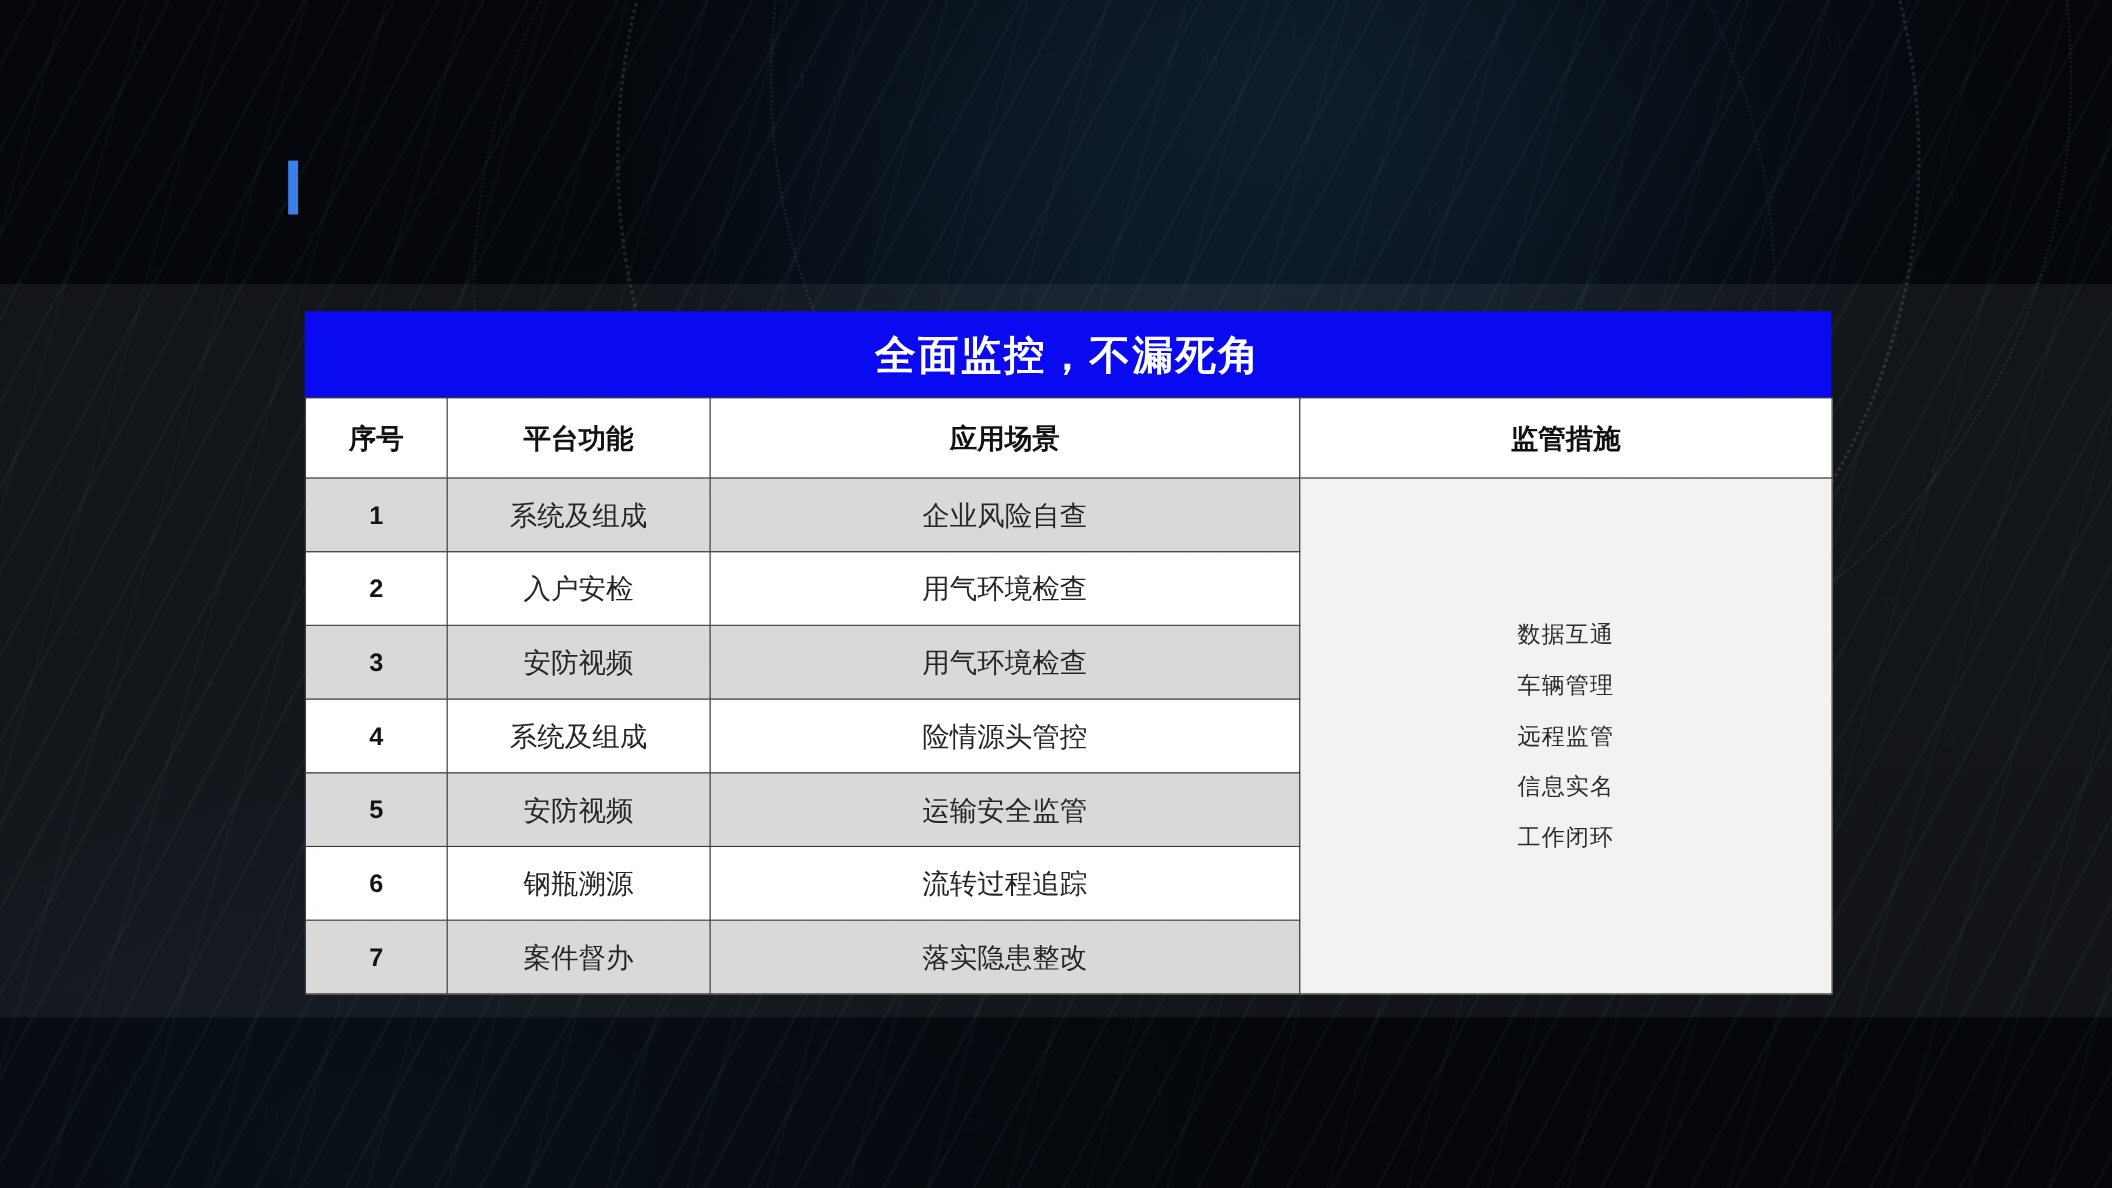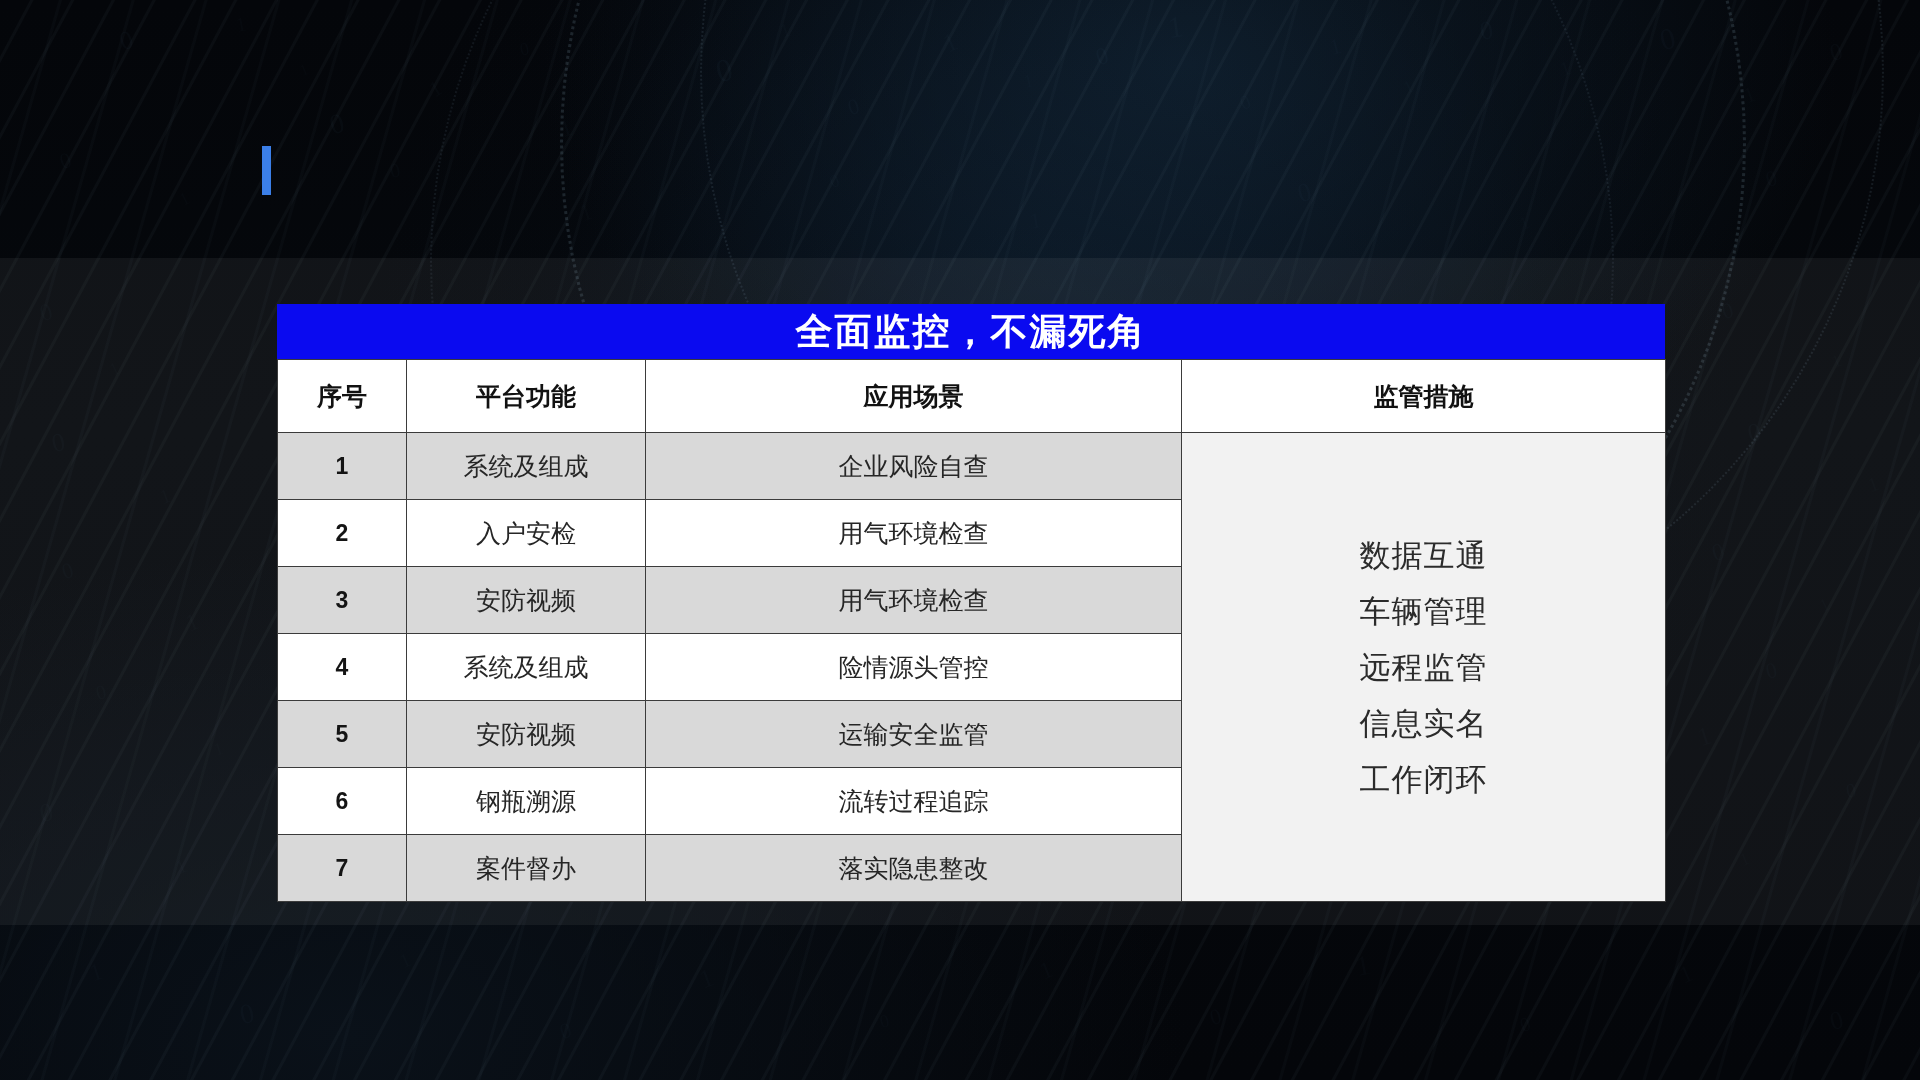--- a/index.html
+++ b/index.html
@@ -137,27 +137,26 @@
   }
 
   
   .table-wrap {
     position: absolute;
     left: 277px;
     top: 283px;
     width: 1388px;
   }
   .banner {
-    height: 55px;
+    height: 78px;
     background: #0a0af0;
     display: flex;
     align-items: center;
     justify-content: center;
     box-sizing: border-box;
-    margin-top: 21px;
   }
   .banner-text {
     color: #ffffff;
     font-size: 37px;
     font-weight: 700;
     letter-spacing: 2px;
     line-height: 1;
   }
   table.grid {
     width: 100%;
@@ -202,21 +201,21 @@
     padding: 10px 0 !important;
   }
   .measures-list {
     display: flex;
     flex-direction: column;
     justify-content: center;
     align-items: center;
     gap: 25px;
   }
   .measures-list div {
-    font-size: 31px;
+    font-size: 21px;
     color: #2b2b2b;
     line-height: 1;
     letter-spacing: 1px;
   }
 </style>
 </head>
 <body>
 
 <div id="slide">
 

